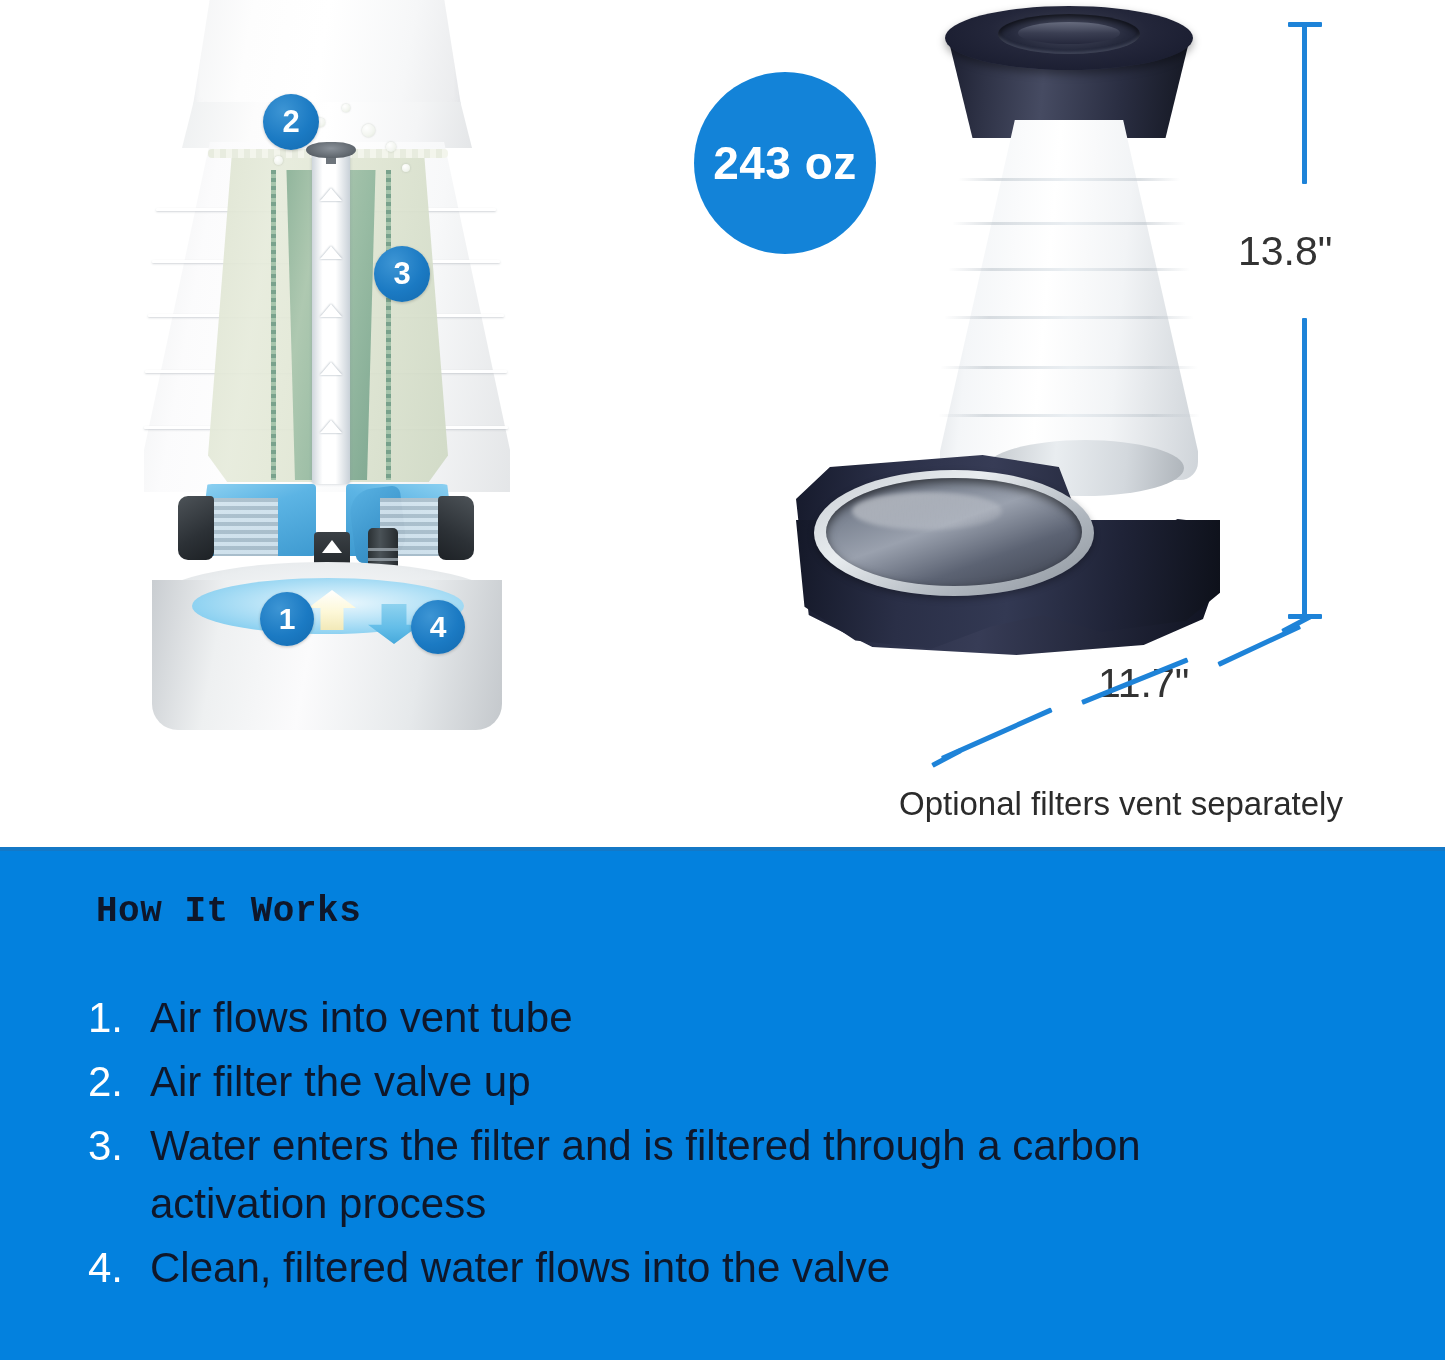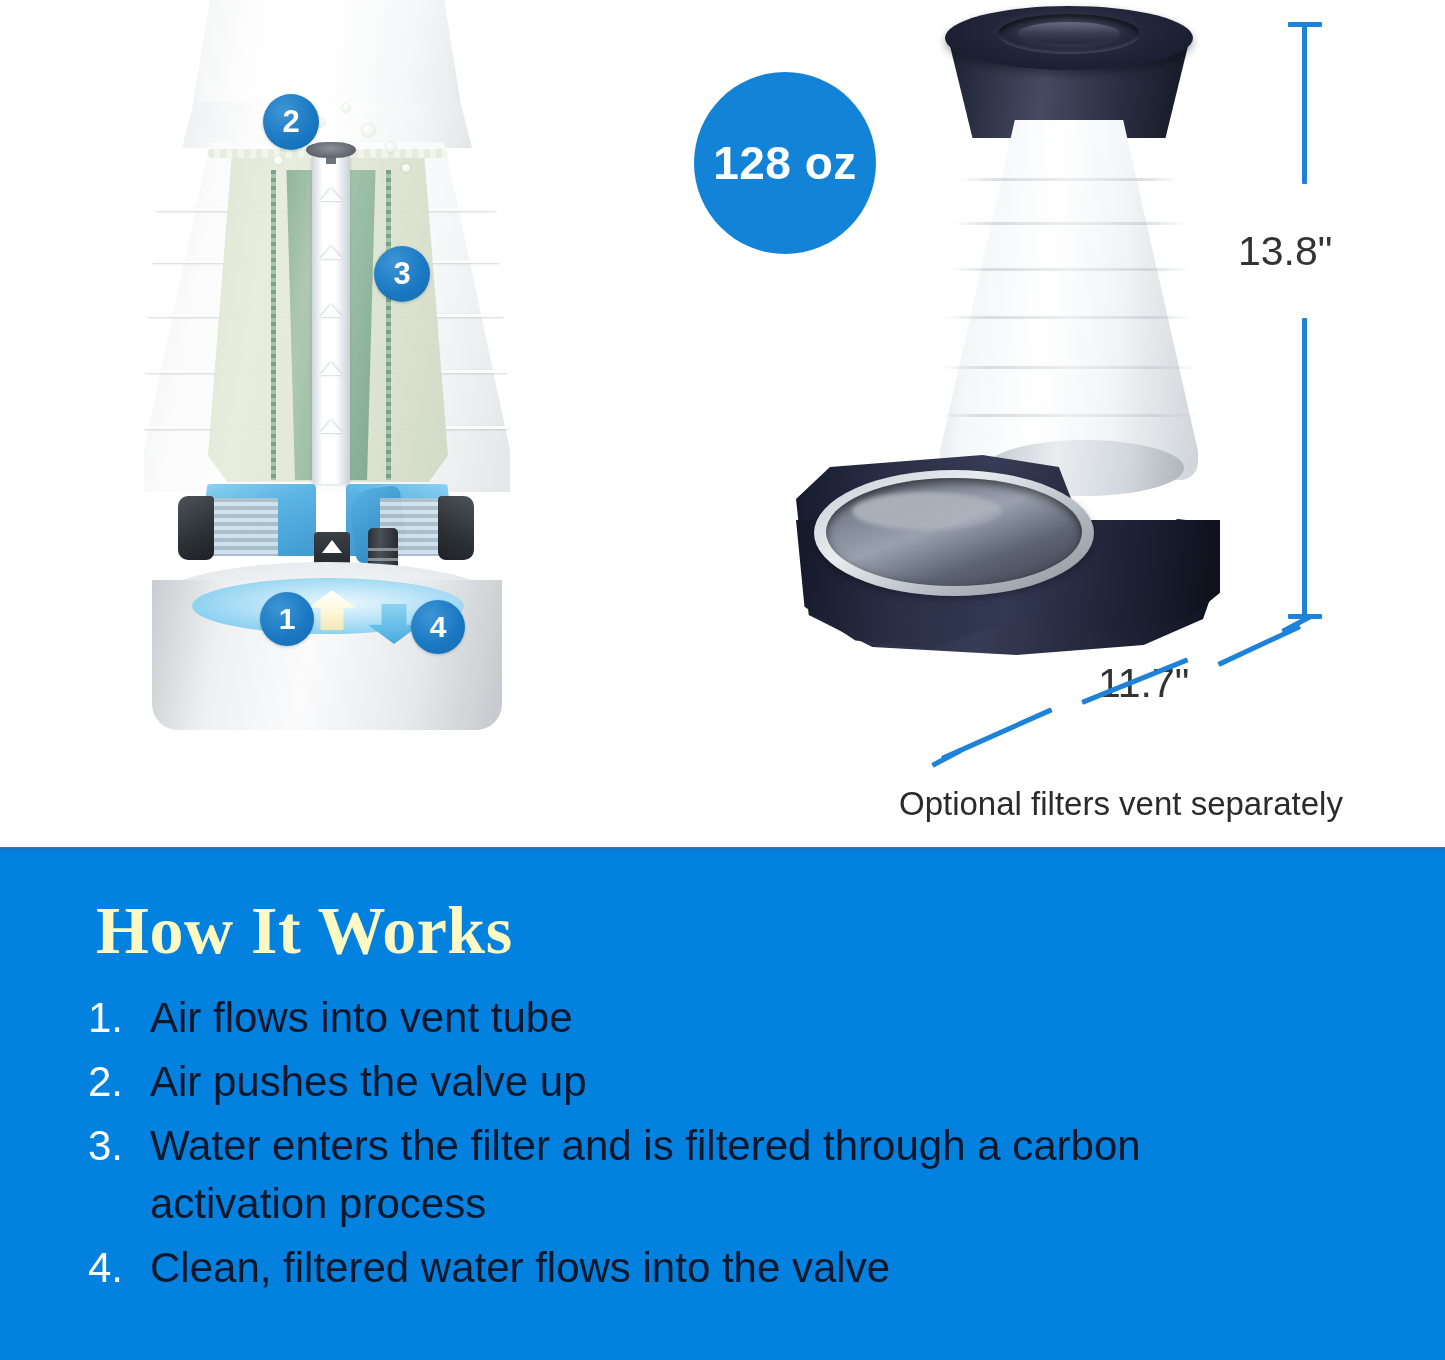--- a/index.html
+++ b/index.html
@@ -253,22 +253,22 @@
     position:absolute; left:899px; top:785px; font-size:33px; color:#2b2b2b;
     font-family:"Liberation Sans", sans-serif; white-space:nowrap;
   }
 
   
   .blue-panel {
     position:absolute; left:0; top:847px; width:1445px; height:513px;
     background:#0381DE; border-top:4px solid #1478C6;
   }
   .hiw-title {
-    position:absolute; left:96px; top:40px; font-size:68px; font-weight:bold;
-    color:#fef9c3; letter-spacing:.5px; font-family:Liberation Serif, serif;
+    position:absolute; left:96px; top:40px; font-size:36px; font-weight:bold;
+    color:#0f172a; letter-spacing:.5px; font-family:Liberation Mono, monospace;
   }
   .steps { position:absolute; left:88px; top:138px; width:1180px; }
   .step { display:flex; align-items:flex-start; margin-bottom:6px; }
   .step-num {
     width:62px; flex:0 0 62px; color:#ffffff; font-size:42px; line-height:58px;
     font-family:"Liberation Sans", sans-serif;
   }
   .step-text {
     color:#0f172a; font-size:42px; line-height:58px; max-width:1090px;
     font-family:"Liberation Sans", sans-serif;
@@ -347,21 +347,21 @@
       </div>
       <div class="badge" style="left:244px; top:254px; width:56px; height:56px; font-size:31px;">
         <span>3</span>
       </div>
       <div class="badge" style="left:281px; top:608px; width:54px; height:54px; font-size:30px;">
         <span>4</span>
       </div>
     </div>
 
     <div class="oz-badge">
-      <span>128 oz</span>
+      <span>243 oz</span>
     </div>
 
     <div class="product">
       <div class="cap-skirt"></div>
       <div class="cap-top"></div>
       <div class="cap-handle"></div>
       <div class="cap-handle-inner"></div>
 
       <div class="bottle"></div>
       <div class="brib" style="left:168px; top:178px; width:222px;"></div>
@@ -398,21 +398,21 @@
   <div class="blue-panel">
     <div class="hiw-title">How It Works</div>
 
     <div class="steps">
       <div class="step">
         <div class="step-num">1.</div>
         <div class="step-text">Air flows into vent tube</div>
       </div>
       <div class="step">
         <div class="step-num">2.</div>
-        <div class="step-text">Air pushes the valve up</div>
+        <div class="step-text">Air filter the valve up</div>
       </div>
       <div class="step">
         <div class="step-num">3.</div>
         <div class="step-text">Water enters the filter and is filtered through a carbon activation process</div>
       </div>
       <div class="step">
         <div class="step-num">4.</div>
         <div class="step-text">Clean, filtered water flows into the valve</div>
       </div>
     </div>

